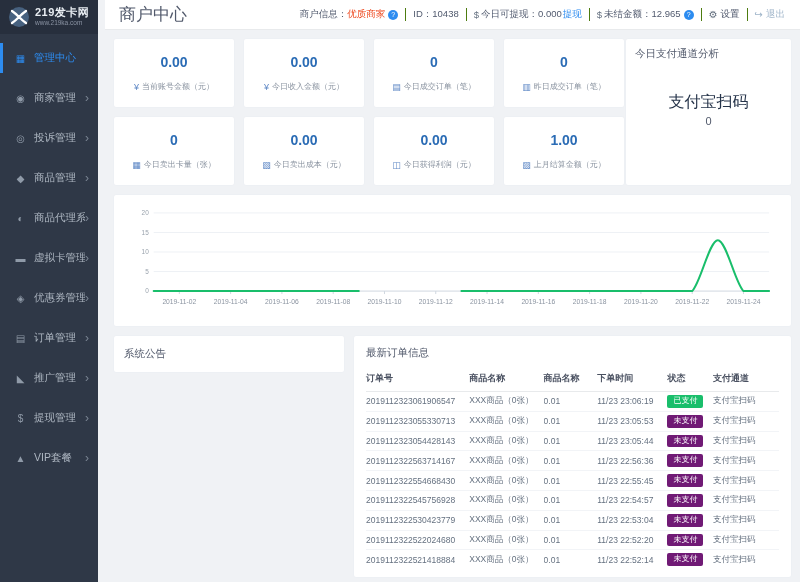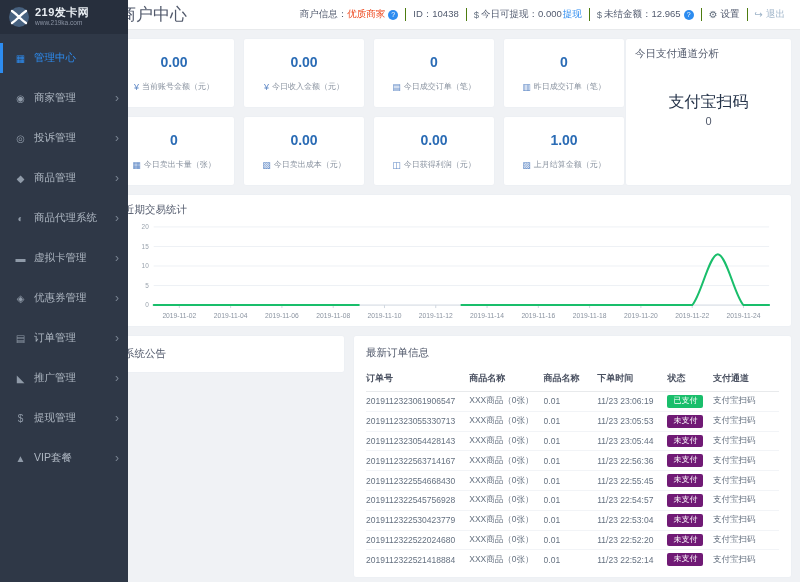--- a/index.html
+++ b/index.html
@@ -3,21 +3,21 @@
 <meta charset="utf-8">
 <style>
   html,body{margin:0;padding:0}
   body{
     width:800px;height:582px;position:relative;overflow:hidden;
     background:#f0f2f5;
     font-family:"Liberation Sans","DejaVu Sans",sans-serif;
     color:#515a6e;
   }
   
-  .sidebar{position:absolute;left:0;top:0;bottom:0;width:128px;background:#2f3847;z-index:3}
+  .sidebar{position:absolute;left:0;top:0;bottom:0;width:98px;background:#2f3847;z-index:3}
   .logo{height:34px;background:#272f3d;display:flex;align-items:center;padding:0 8px;cursor:pointer}
   .logo-txt{margin-left:5px;line-height:1}
   .brand-name{color:#e8edf2;font-size:11px;font-weight:bold;letter-spacing:.5px}
   .brand-url{color:#8a93a3;font-size:6.5px;margin-top:2px}
   .menu{padding-top:4px}
   .menu-item{height:40px;display:flex;align-items:center;padding:0 9px 0 13px;
     color:#aeb7c2;font-size:10.5px;position:relative;cursor:pointer}
   .mi-icon{width:15px;font-size:10px;color:#8f9aa8;text-align:center;flex:none}
   .mi-label{flex:1;margin-left:6px;white-space:nowrap;overflow:hidden}
   .mi-arrow{font-size:12px;color:#7a8593;line-height:1}
@@ -258,21 +258,20 @@
     <div class="card pay-panel">
       <div class="panel-title">今日支付通道分析</div>
       <div class="pay-center">
         <div class="channel-name">支付宝扫码</div>
         <div class="channel-count">0</div>
       </div>
     </div>
   </div>
 
   <div class="card chart-card">
-    <div class="panel-title">近期交易统计</div>
     <svg viewBox="0 0 664 102">
         <text x="25" y="88.4" text-anchor="end" font-size="6.5" fill="#9aa3ad">0</text>
         <line x1="30" x2="652" y1="66.25" y2="66.25" stroke="#eef1f5" stroke-width="1"></line>
         <text x="25" y="68.65" text-anchor="end" font-size="6.5" fill="#9aa3ad">5</text>
         <line x1="30" x2="652" y1="46.5" y2="46.5" stroke="#eef1f5" stroke-width="1"></line>
         <text x="25" y="48.9" text-anchor="end" font-size="6.5" fill="#9aa3ad">10</text>
         <line x1="30" x2="652" y1="26.75" y2="26.75" stroke="#eef1f5" stroke-width="1"></line>
         <text x="25" y="29.15" text-anchor="end" font-size="6.5" fill="#9aa3ad">15</text>
         <line x1="30" x2="652" y1="7" y2="7" stroke="#eef1f5" stroke-width="1"></line>
         <text x="25" y="9.4" text-anchor="end" font-size="6.5" fill="#9aa3ad">20</text>

